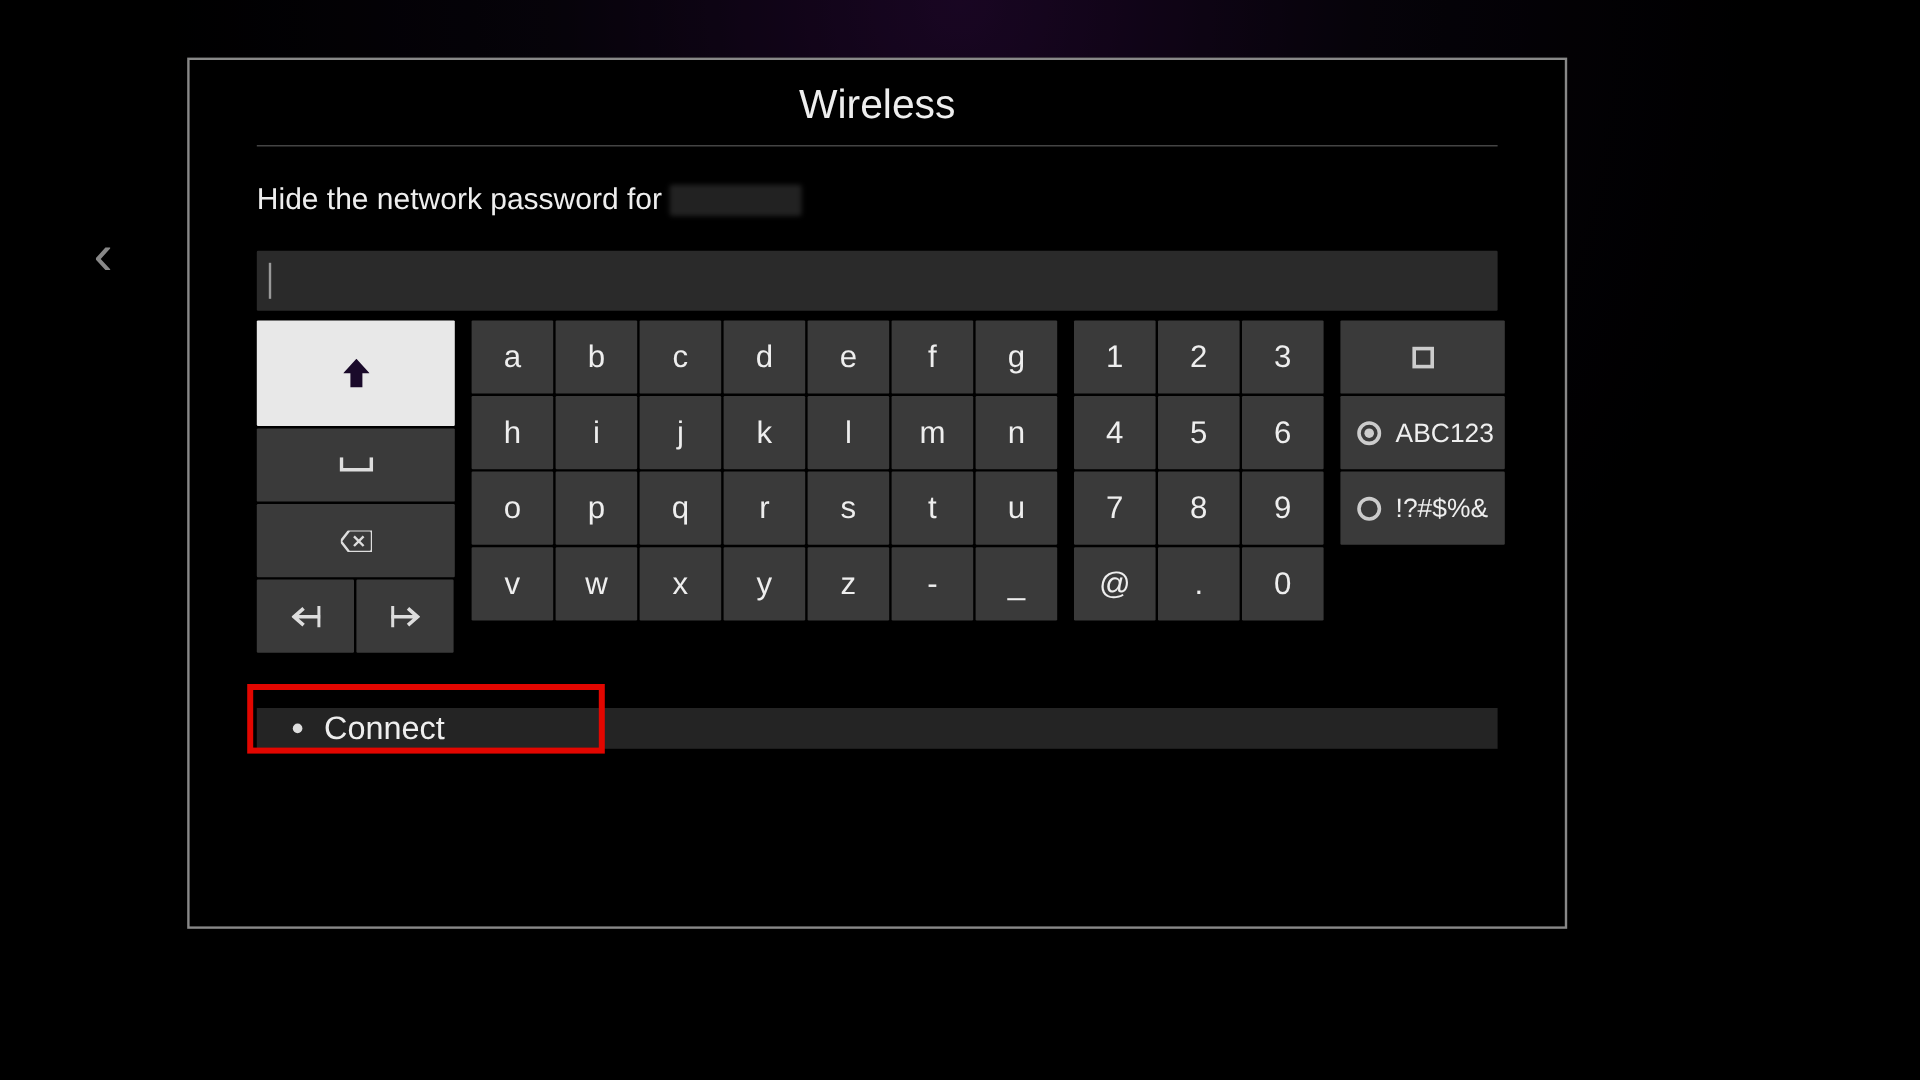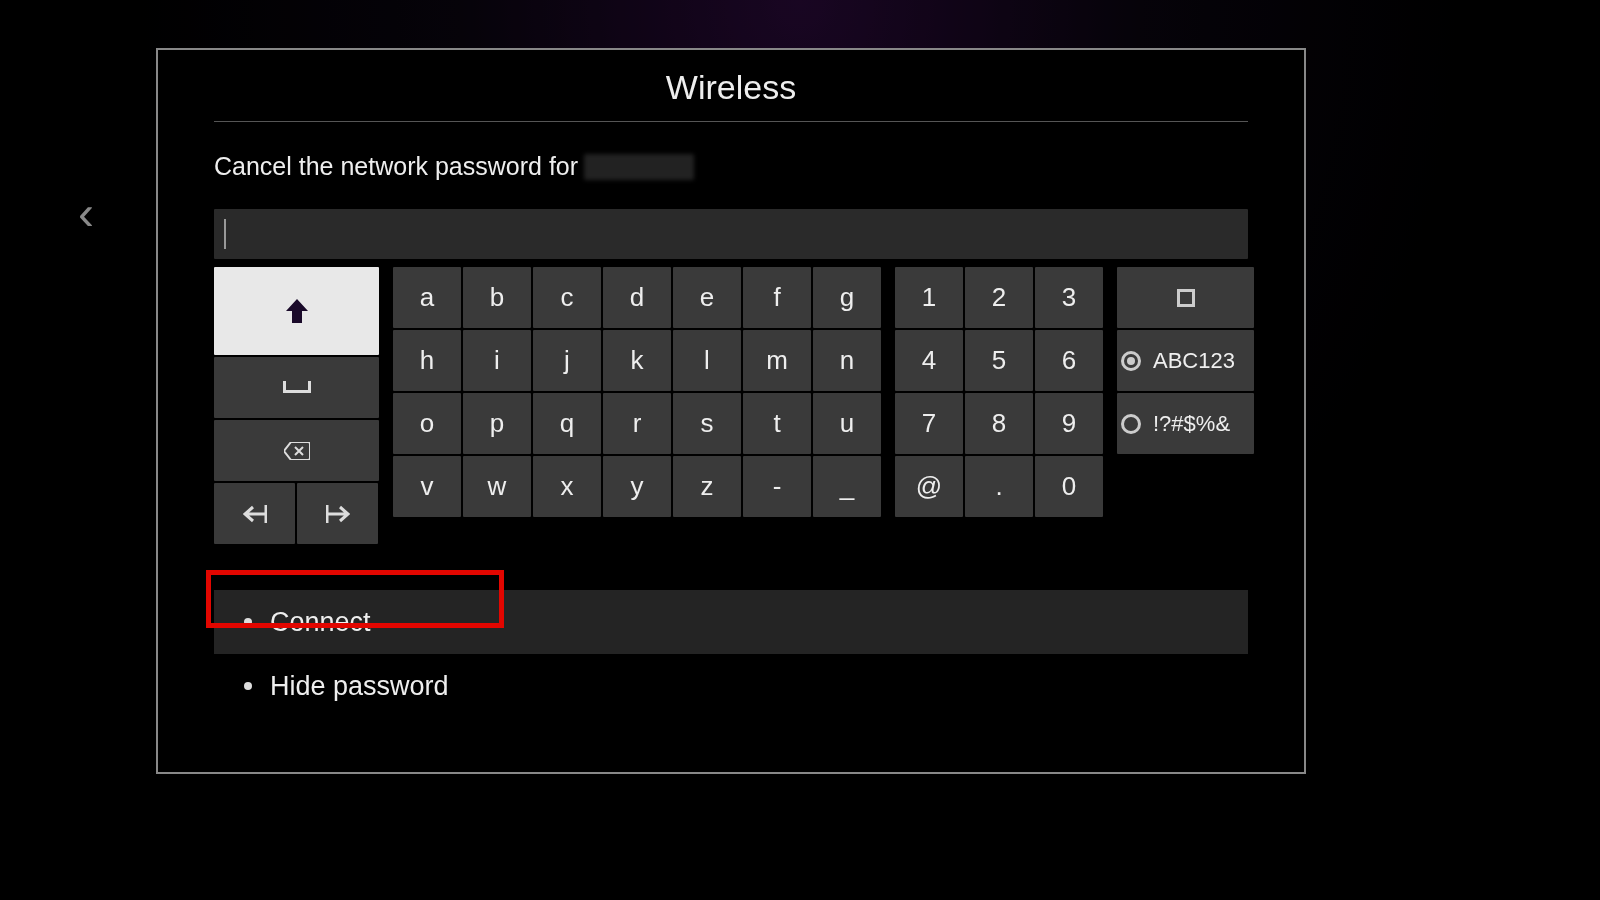--- a/index.html
+++ b/index.html
@@ -81,33 +81,33 @@
   .key.sel {
     background: #e8e8e8;
     color: #1a0a2a;
     height: 88px;
   }
   .col-ctrl .key { width: 165px; }
   .col-ctrl .dual { display: flex; gap: 2px; }
   .col-ctrl .dual .key { width: 81px; }
   .col-alpha .key { width: 68px; }
   .col-num .key { width: 68px; }
-  .col-mode .key { width: 137px; justify-content: flex-start; padding-left: 4px; gap: 12px; font-size: 22px; }
+  .col-mode .key { width: 137px; justify-content: flex-start; padding-left: 14px; gap: 12px; font-size: 22px; }
   .col-mode .key.first { justify-content: center; padding-left: 0; }
   .radio {
     width: 20px; height: 20px; border: 3px solid #ccc; border-radius: 50%;
     display: inline-flex; align-items: center; justify-content: center;
   }
   .radio.on::after { content: ""; width: 8px; height: 8px; background: #ccc; border-radius: 50%; }
   .sqshift { display: inline-flex; align-items: center; gap: 6px; }
   .sqshift .sq { width: 18px; height: 18px; border: 3px solid #ccc; }
   .actions { margin-top: 46px; }
   .action {
     display: flex; align-items: center;
-    height: 64px;
+    height: 34px;
     font-size: 27px;
     padding-left: 30px;
     gap: 18px;
     cursor: pointer;
   }
   .action .dot {
     width: 8px; height: 8px; background: #ddd; border-radius: 50%;
   }
   .action.focus {
     background: #242424;
@@ -123,21 +123,21 @@
 </head>
 <body>
 
 <div class="backdrop"></div>
 <div class="bg-back">‹</div>
 
 <div class="dialog">
   <div class="title">Wireless</div>
 
   <div class="prompt">
-    <span>Cancel the network password for </span>
+    <span>Hide the network password for </span>
     <span class="ssid-blur"></span>
   </div>
 
   <div class="input">
     <span class="cursor"></span>
     <span></span>
   </div>
 
   <div class="kbd">
 
@@ -253,21 +253,17 @@
         </div>
     </div>
 
   </div>
 
   <div class="actions">
     <div class="action focus">
       <span class="dot"></span>
       <span>Connect</span>
     </div>
-    <div class="action">
-      <span class="dot"></span>
-      <span>Hide password</span>
-    </div>
   </div>
 
 </div>
 
 <div class="highlight-box"></div>
 
 </body></html>

